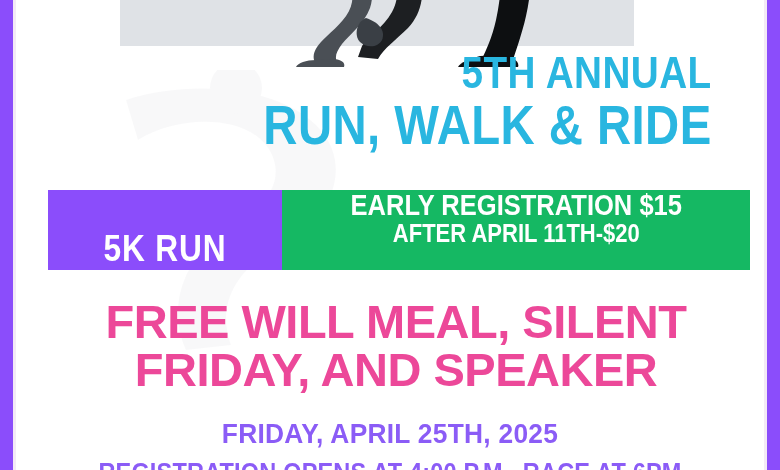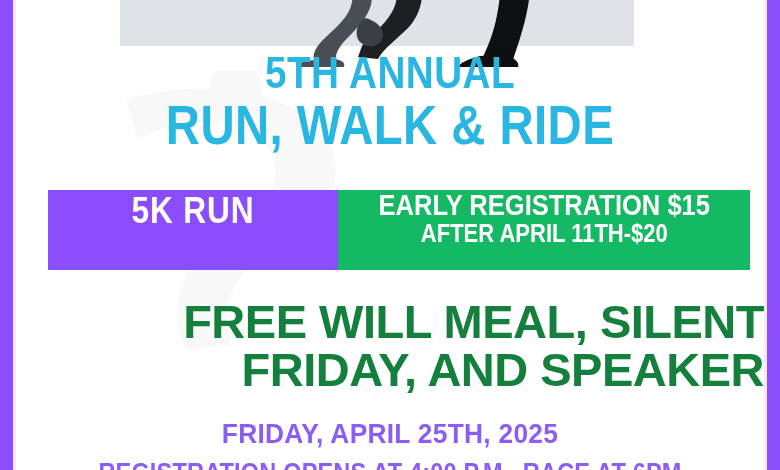--- a/index.html
+++ b/index.html
@@ -80,21 +80,21 @@
     height: 107px;
     overflow: hidden;
   }
 
   
   .headline {
     position: absolute;
     left: 0;
     right: 0;
     top: 52px;
-    text-align: center;
+    text-align: right;
   }
   .headline .line1,
   .headline .line2 {
     color: #29b6e0;
     font-weight: 700;
     font-stretch: condensed;
     letter-spacing: 0.5px;
     line-height: 0.95;
     transform: scaleX(0.86);
     white-space: nowrap;
@@ -111,24 +111,24 @@
   .banner-row {
     position: absolute;
     left: 32px;
     top: 190px;
     width: 702px;
     height: 80px;
     display: flex;
     align-items: stretch;
   }
   .banner-left {
-    width: 290px;
+    width: 234px;
     background: #8b4dfb;
     display: flex;
-    align-items: flex-start;
+    align-items: flex-end;
     justify-content: center;
   }
   .banner-right {
     flex: 1;
     background: #15b863;
     display: flex;
     flex-direction: column;
     align-items: center;
     justify-content: flex-start;
   }
@@ -151,22 +151,22 @@
   }
   .banner-right .label-a { font-size: 29px; }
   .banner-right .label-b { font-size: 25px; }
 
   
   .feature {
     position: absolute;
     left: 12px;
     right: 0;
     top: 298px;
-    text-align: right;
-    color: #15803d;
+    text-align: center;
+    color: #ec4899;
   }
   .feature .fline {
     font-size: 47px;
     font-weight: 700;
     line-height: 1.03;
     letter-spacing: -0.5px;
     white-space: nowrap;
   }
 
   

